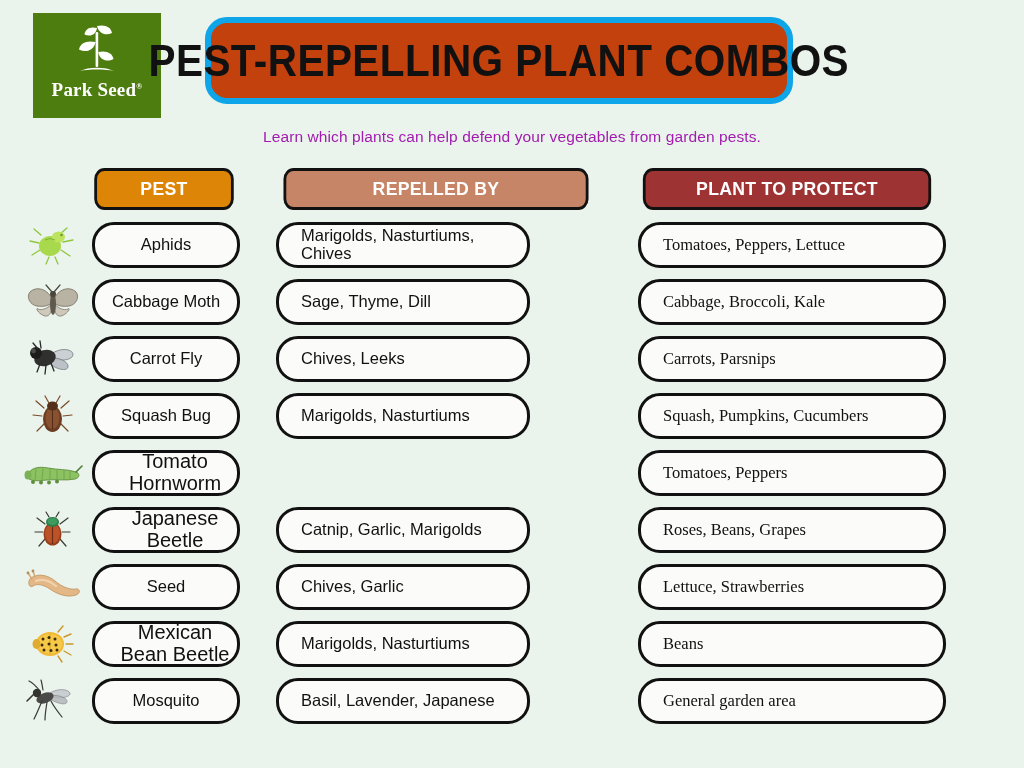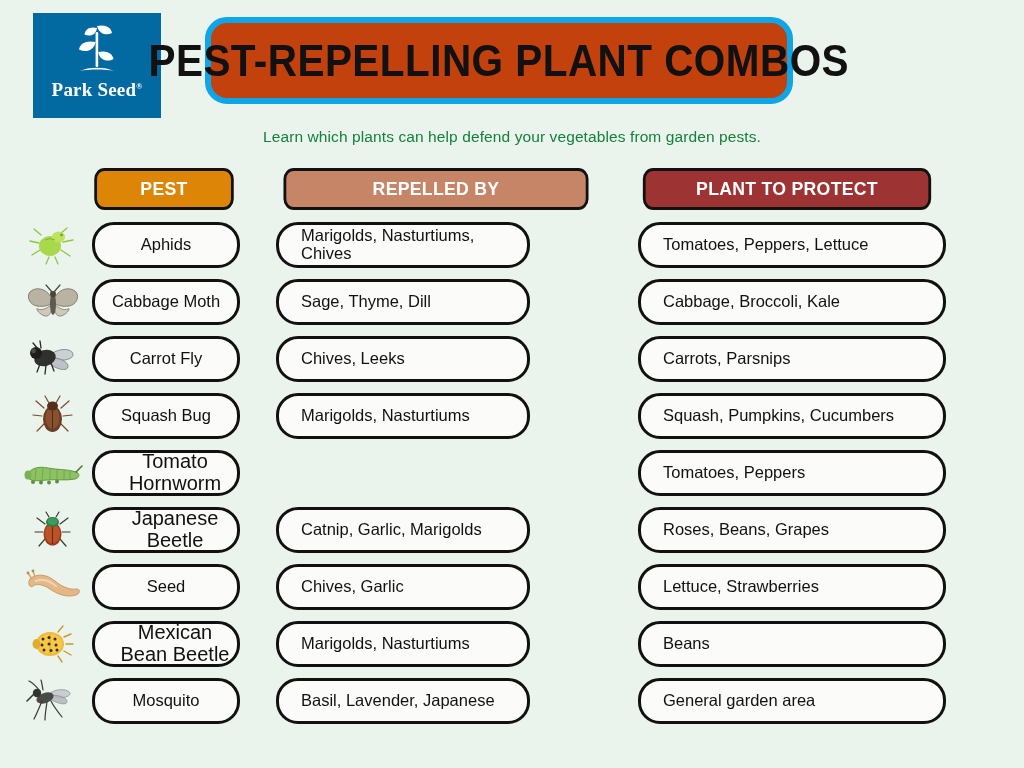--- a/index.html
+++ b/index.html
@@ -27,21 +27,21 @@
     left: 0; top: 0;
     width: 1024px;
     height: 160px;
   }
   .logo {
     position: absolute;
     left: 33px;
     top: 13px;
     width: 128px;
     height: 105px;
-    background: #0369a1;
+    background: #4d7c0f;
     display: flex;
     flex-direction: column;
     align-items: center;
     justify-content: flex-start;
   }
   .logo-mark {
     margin-top: 9px;
     width: 62px;
     height: 56px;
   }
@@ -83,21 +83,21 @@
     transform: scaleX(0.92);
     white-space: nowrap;
   }
   .subtitle {
     position: absolute;
     left: 0;
     top: 128px;
     width: 1024px;
     text-align: center;
     font-size: 15.5px;
-    color: #15803d;
+    color: #a21caf;
     letter-spacing: 0.1px;
   }
 
   
   .table {
     position: absolute;
     left: 0;
     top: 168px;
     width: 1024px;
   }
@@ -155,21 +155,21 @@
     padding: 0 6px;
     box-sizing: border-box;
   }
   .cell.c1 { left: 92px; width: 148px; }
   .cell.c1 .cell-text { text-align: center; }
   .cell.c1.two-line .cell-text { font-size: 20px; padding-left: 24px; }
 
   .cell.c2 { left: 276px; width: 254px; }
   .cell.c2 .cell-text { text-align: left; padding-left: 22px; }
 
-  .cell.c3 { left: 638px; width: 308px; }
+  .cell.c3 { left: 638px; width: 308px; font-family: Liberation Serif, serif; }
   .cell.c3 .cell-text { text-align: left; padding-left: 22px; }
 
   .icon-cell {
     position: absolute;
     left: 20px;
     top: 0;
     width: 66px;
     height: 50px;
     display: flex;
     align-items: center;

